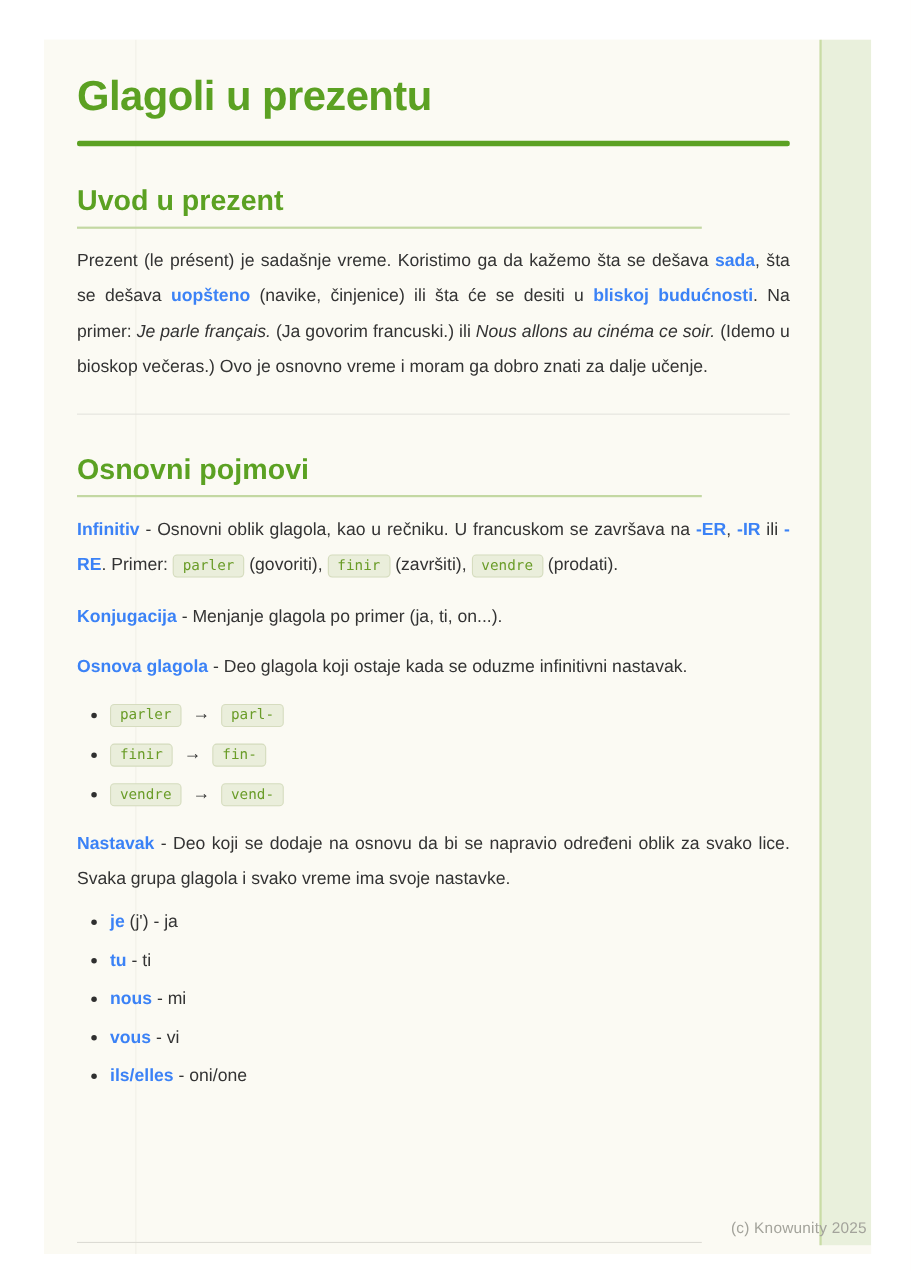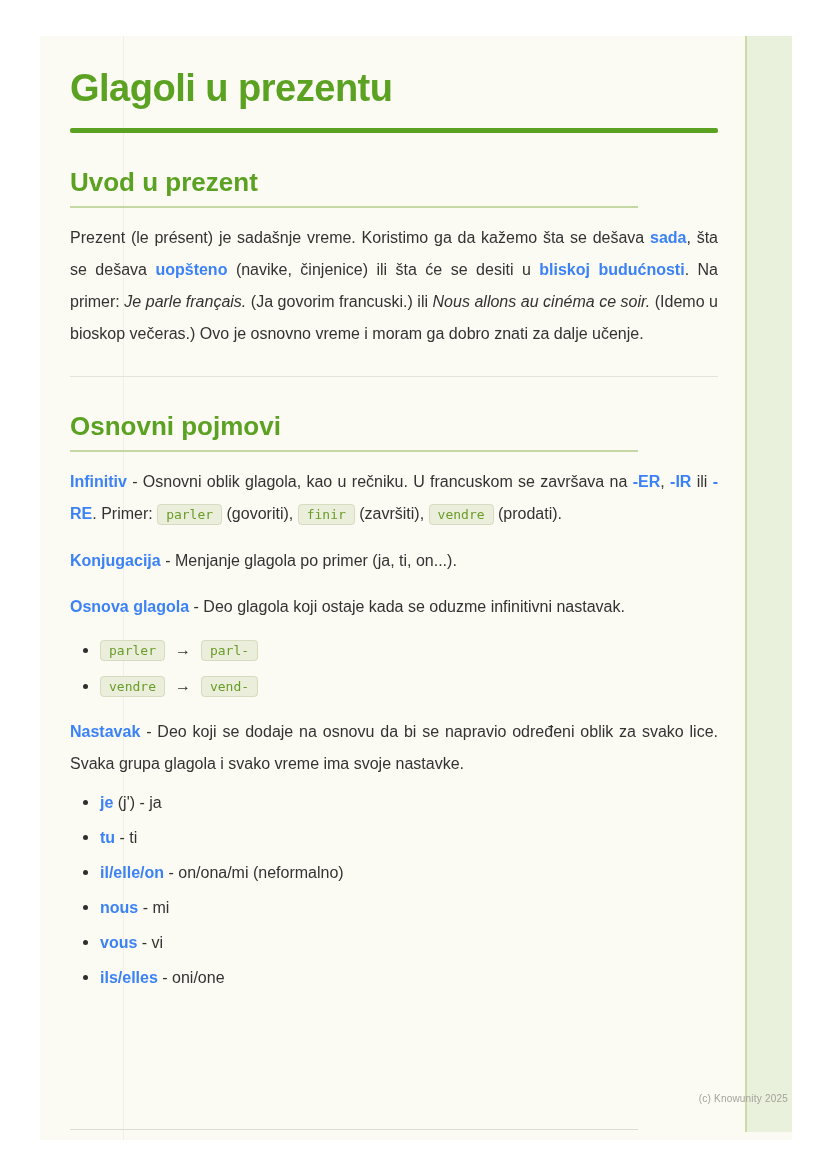--- a/index.html
+++ b/index.html
@@ -55,22 +55,22 @@
   }
   .text-list li{line-height:22px;margin-bottom:13px;}
   .text-list li::before{top:8px;}
   .badge-list li{line-height:30px;margin-bottom:5px;}
   .badge-list li::before{top:13px;}
   .bottom-divider{
     position:absolute;left:30px;bottom:10px;width:568px;margin:0;
     border:none;border-top:1px solid #dcdbd4;
   }
   .footer{
-    position:absolute;right:4px;bottom:36px;z-index:3;
-    font-size:10px;letter-spacing:0.2px;color:var(--footer-text,#a3a39b);
+    position:absolute;right:4px;bottom:16px;z-index:3;
+    font-size:14px;letter-spacing:0.2px;color:var(--footer-text,#a3a39b);
   }
 </style>
 </head>
 <body>
 
 <main class="page">
   <div class="vline"></div>
   <aside class="side-strip"></aside>
 
   <div class="content">
@@ -84,27 +84,27 @@
         </section>
         <hr class="divider">
         <section>
           <h2>Osnovni pojmovi</h2>
           <div class="h2-rule"></div>
           <p><strong>Infinitiv</strong><span> - Osnovni oblik glagola, kao u rečniku. U francuskom se završava na </span><strong>-ER</strong><span>, </span><strong>-IR</strong><span> ili </span><strong>-RE</strong><span>. Primer: </span><code class="badge">parler</code><span> (govoriti), </span><code class="badge">finir</code><span> (završiti), </span><code class="badge">vendre</code><span> (prodati).</span></p>
           <p><strong>Konjugacija</strong><span> - Menjanje glagola po primer (ja, ti, on...).</span></p>
           <p><strong>Osnova glagola</strong><span> - Deo glagola koji ostaje kada se oduzme infinitivni nastavak.</span></p>
           <ul class="badge-list">
             <li><code class="badge">parler</code><span class="arrow">→</span><code class="badge">parl-</code></li>
+            <li><code class="badge">finir</code><span class="arrow">→</span><code class="badge">fin-</code></li>
             <li><code class="badge">vendre</code><span class="arrow">→</span><code class="badge">vend-</code></li>
           </ul>
           <p><strong>Nastavak</strong><span> - Deo koji se dodaje na osnovu da bi se napravio određeni oblik za svako lice. Svaka grupa glagola i svako vreme ima svoje nastavke.</span></p>
           <ul class="text-list">
             <li><strong>je</strong><span> (j') - ja</span></li>
             <li><strong>tu</strong><span> - ti</span></li>
-            <li><strong>il/elle/on</strong><span> - on/ona/mi (neformalno)</span></li>
             <li><strong>nous</strong><span> - mi</span></li>
             <li><strong>vous</strong><span> - vi</span></li>
             <li><strong>ils/elles</strong><span> - oni/one</span></li>
           </ul>
         </section>
       </div>
   </div>
 
   <hr class="bottom-divider">
   <div class="footer">(c) Knowunity 2025</div>

